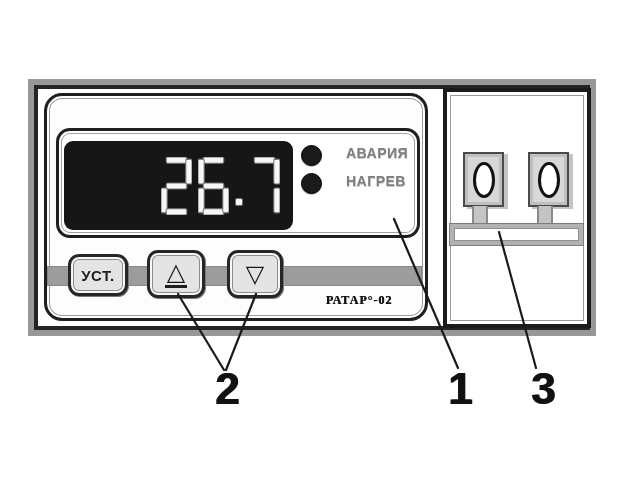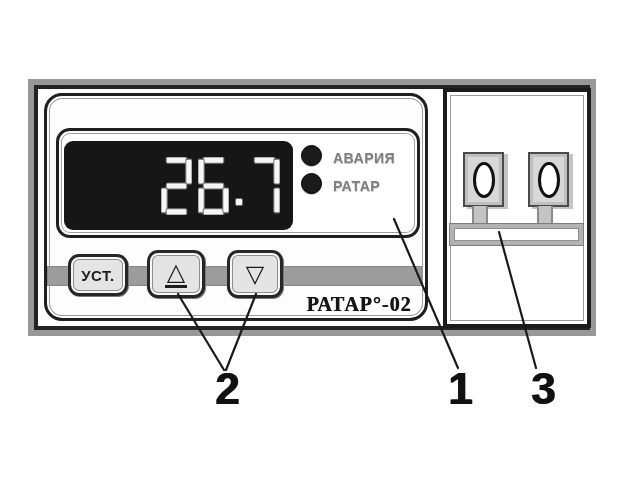--- a/index.html
+++ b/index.html
@@ -35,21 +35,21 @@
     padding-right:13px;gap:6px;
   }
   .lcd svg{display:block;}
   .lcd svg rect{fill:#f6f6f6;stroke:#6f6f6f;stroke-width:1;}
   .lcd-dot{
     width:8px;height:8px;background:#f6f6f6;border:1px solid #6f6f6f;
     box-sizing:border-box;align-self:flex-end;margin:0 0 9px 0;border-radius:2px;
   }
   
   .indicators{position:absolute;left:301px;top:145px;width:112px;}
-  .ind-row{display:flex;align-items:flex-end;gap:11px;height:21px;margin-bottom:7px;}
+  .ind-row{display:flex;align-items:flex-start;gap:24px;height:21px;margin-bottom:7px;}
   .led{
     width:21px;height:21px;border-radius:50%;background:#1b1b1b;
     border:1px solid #000;box-sizing:border-box;flex:0 0 auto;
     box-shadow:0 1px 0 #bdbdbd;
   }
   .ind-label{
     font-size:14px;font-weight:700;color:#7e7e7e;letter-spacing:0.5px;
     text-shadow:0.5px 0.5px 0 #c9c9c9;white-space:nowrap;
   }
   
@@ -66,21 +66,21 @@
   .btn-set{left:68px;top:254px;width:60px;height:42px;}
   .btn-up{left:147px;top:250px;width:58px;height:48px;}
   .btn-down{left:227px;top:250px;width:56px;height:48px;}
   .btn-set .btn-label{font-size:15px;font-weight:700;color:#1e1e1e;letter-spacing:0.5px;}
   .btn-glyph{font-size:24px;line-height:1;color:#1a1a1a;font-weight:700;}
   .up-underline{width:22px;height:3px;background:#1d1d1d;margin-top:1px;}
   
   .brand{
     position:absolute;left:298px;top:293px;width:122px;text-align:center;
     font-family:"Liberation Serif","DejaVu Serif",serif;
-    font-size:20px;font-weight:700;color:#161616;letter-spacing:1px;
+    font-size:12px;font-weight:700;color:#161616;letter-spacing:1px;
     text-shadow:0.5px 0 0 #161616;white-space:nowrap;
   }
   
   .terminal-panel{
     position:absolute;left:443px;top:88px;width:148px;height:240px;
     box-sizing:border-box;background:#ffffff;border:4px solid #1b1b1b;
     box-shadow:inset 0 0 0 3px #ffffff,inset 0 0 0 4px #9a9a9a;
   }
   .screw{
     position:absolute;width:41px;height:55px;box-sizing:border-box;
@@ -151,21 +151,21 @@
     </div>
 </div>
 
 <div class="indicators">
   <div class="ind-row">
     <span class="led"></span>
     <span class="ind-label">АВАРИЯ</span>
   </div>
   <div class="ind-row">
     <span class="led"></span>
-    <span class="ind-label">РАТАР</span>
+    <span class="ind-label">НАГРЕВ</span>
   </div>
 </div>
 
 <div class="rail"></div>
 
 <div class="btn btn-set">
   <span class="btn-label">УСТ.</span>
 </div>
 <div class="btn btn-up">
   <span class="btn-glyph">△</span>

